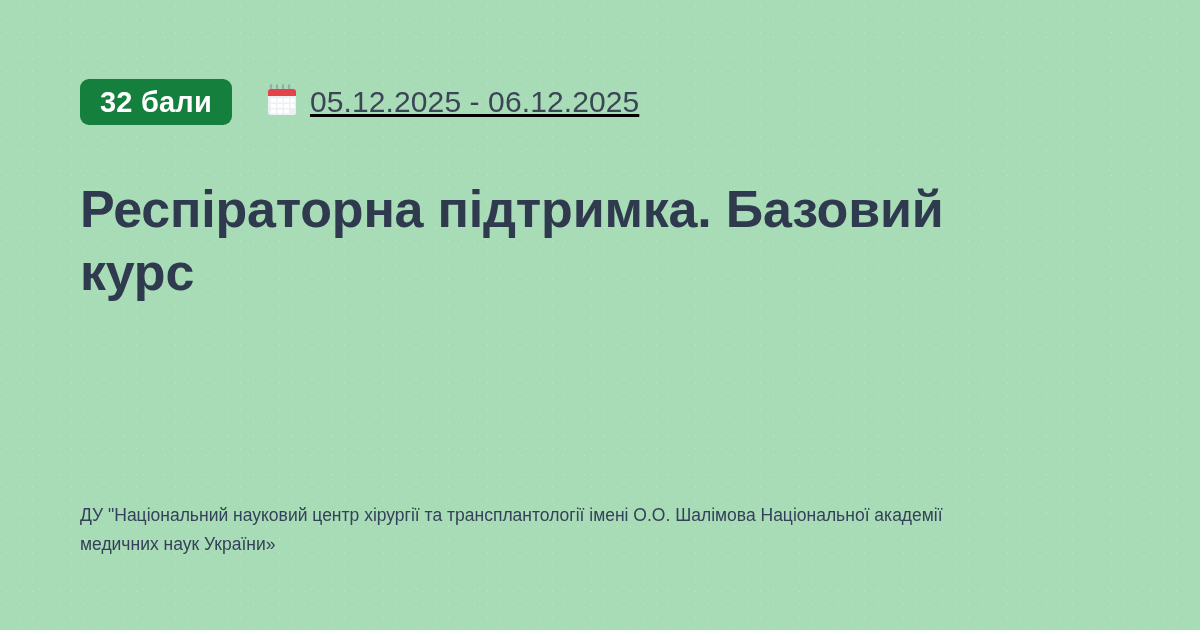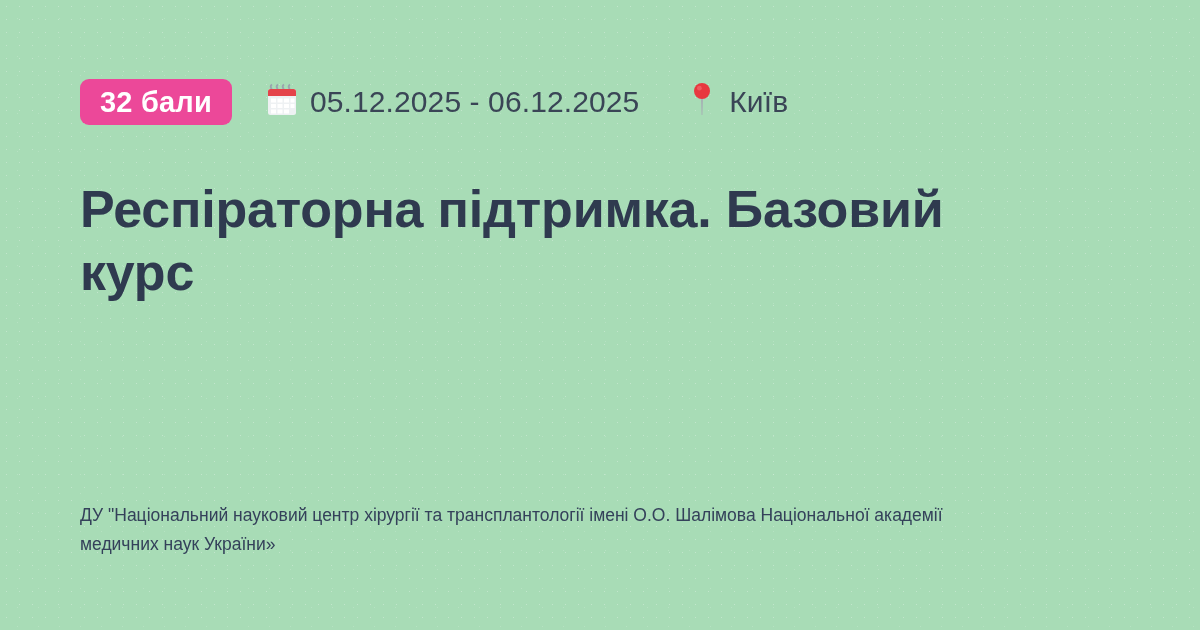--- a/index.html
+++ b/index.html
@@ -60,35 +60,35 @@
     height: 48px;
   }
 
   .badge {
     display: inline-flex;
     align-items: center;
     justify-content: center;
     height: 46px;
     padding: 0 20px;
     border-radius: 9px;
-    background: #ec4899;
+    background: #15803d;
     color: #ffffff;
     font-size: 29px;
     font-weight: 700;
     letter-spacing: 0.2px;
     white-space: nowrap;
   }
 
   .meta-group {
     display: inline-flex;
     align-items: center;
     white-space: nowrap;
   }
 
-  .meta-group.dates { margin-left: 34px; }
+  .meta-group.dates { margin-left: 34px; text-decoration: underline; }
   .meta-group.place { margin-left: 52px; }
 
   .meta-text {
     font-size: 30px;
     font-weight: 400;
     color: #3a4556;
     letter-spacing: 0.1px;
   }
 
   .meta-icon {
@@ -163,33 +163,20 @@
               <rect x="24.5" y="21" width="4" height="4"></rect>
               <rect x="5" y="26.5" width="5" height="4"></rect>
               <rect x="11.5" y="26.5" width="5" height="4"></rect>
               <rect x="18" y="26.5" width="5" height="4"></rect>
             </g>
           </svg>
         </span>
         <span class="meta-text">05.12.2025 - 06.12.2025</span>
       </span>
 
-      <span class="meta-group place">
-        <span class="meta-icon pin">
-          <svg width="22" height="36" viewBox="0 0 22 36" aria-hidden="true">
-
-            <path d="M10 15 L12 15 L11.4 33 L10.6 33 Z" fill="#a6adb4"></path>
-            <rect x="7.5" y="14" width="7" height="3.2" rx="1.4" fill="#b9c0c6"></rect>
-
-            <circle cx="11" cy="9" r="8" fill="#e8383f"></circle>
-            <circle cx="8.4" cy="6.2" r="2.4" fill="#f4767b" opacity="0.55"></circle>
-          </svg>
-        </span>
-        <span class="meta-text">Київ</span>
-      </span>
 
     </div>
 
     <h1 class="title">Респіраторна підтримка. Базовий курс</h1>
 
     <div class="footer">ДУ "Національний науковий центр хірургії та трансплантології імені О.О. Шалімова Національної академії медичних наук України»</div>
 
   </div>
 </div>
 

